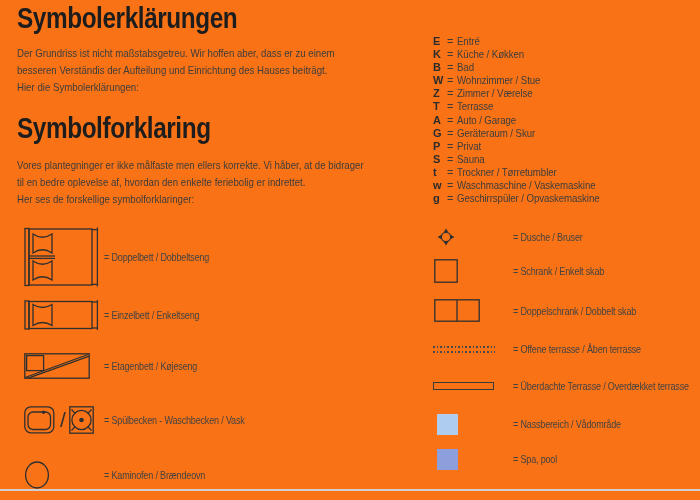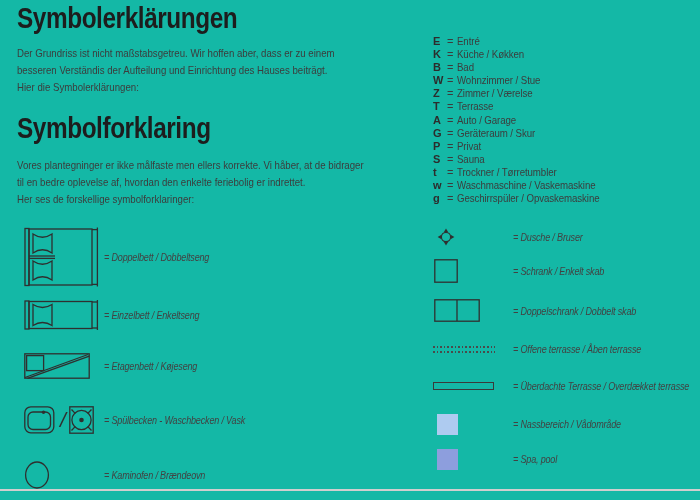--- a/index.html
+++ b/index.html
@@ -1,37 +1,37 @@
 <!DOCTYPE html>
 <html><head>
 <meta charset="utf-8">
 <style>
   html,body{margin:0;padding:0;width:700px;height:500px;background:#ffffff;overflow:hidden;
     font-family:"Liberation Sans","DejaVu Sans",sans-serif;}
-  .page{position:relative;width:700px;height:500px;background:#14b8a6;}
+  .page{position:relative;width:700px;height:500px;background:#f97316;}
 
   .h-title{position:absolute;left:17px;margin:0;font-size:29px;font-weight:bold;color:#1d1d1d;
     letter-spacing:-.5px;white-space:nowrap;transform:scaleX(.84);transform-origin:0 0;}
   #title-de{top:2px;}
   #title-da{top:112px;}
 
   .para{position:absolute;left:17px;margin:0;font-size:11.5px;line-height:17.2px;color:#3c3c3c;
     white-space:pre-line;transform:scaleX(.84);transform-origin:0 0;width:480px;}
   #para-de{top:45px;}
   #para-da{top:157px;}
 
   
   .codes{position:absolute;left:433px;top:35px;}
   .code-row{display:flex;align-items:baseline;height:13.1px;line-height:13.1px;font-size:11px;color:#3c3c3c;}
   .code{width:14px;font-weight:bold;color:#2c2c2c;}
   .eq{width:10px;}
   .clabel{display:inline-block;white-space:nowrap;transform:scaleX(.88);transform-origin:0 0;letter-spacing:-.1px;}
 
   
-  .lrow{position:absolute;display:flex;align-items:center;font-style:italic;}
+  .lrow{position:absolute;display:flex;align-items:center;}
   .lrow.left{left:12px;padding-left:12px;}
   .lrow.right{left:433px;}
   .iconcell{width:80px;flex:0 0 80px;display:flex;align-items:center;}
   .label{display:inline-block;white-space:nowrap;font-size:10.5px;letter-spacing:-.2px;color:#424242;
     transform:scaleX(.86);transform-origin:0 50%;}
 
   svg.sym{display:block;}
   .slash{font-size:21px;font-weight:300;color:#2f2f2f;margin:0 3px 0 5px;line-height:1;}
 
   .open-terrace{width:62px;height:7px;

